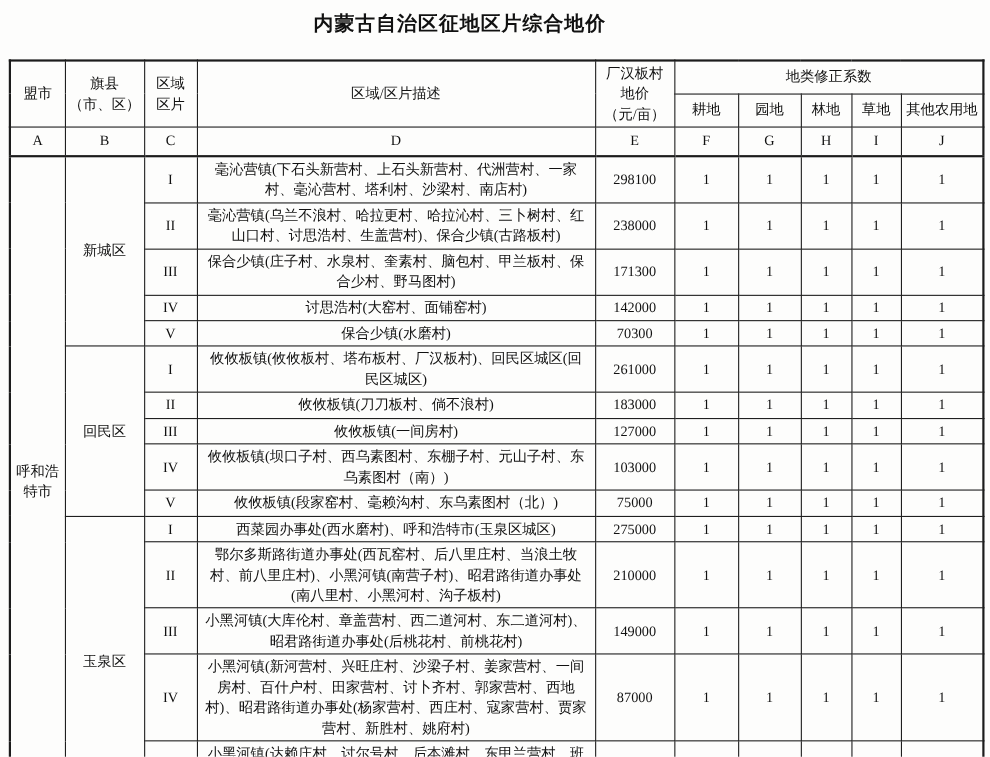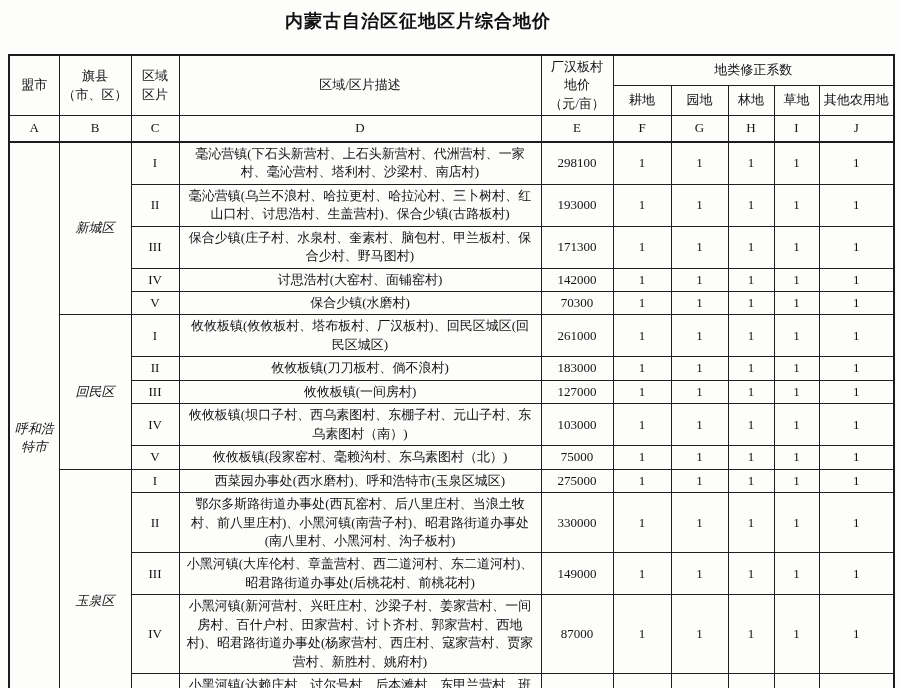--- a/index.html
+++ b/index.html
@@ -40,21 +40,21 @@
   thead th { height: 30px; }
   .pre { white-space: pre-line; }
   tr.letter-row td { border-bottom: 2px solid #1c1c1c; height: 26px; }
   td.desc-cell {
     text-align: center;
     padding: 2px 6px;
   }
   td.price-cell, td.coef-cell, td.zone-cell, tr.letter-row td {
     font-family: "Liberation Serif", "DejaVu Serif", serif;
   }
-  td.city-cell, td.county-cell { padding: 2px 4px; font-style: italic; }
+  td.city-cell, td.county-cell { padding: 2px 4px; }
 </style>
 </head>
 <body>
 
 <div class="page">
   <div class="title">内蒙古自治区征地区片综合地价</div>
 
   <table class="land-table">
     <colgroup>
       <col style="width:50px">
@@ -110,21 +110,21 @@
           <td class="price-cell">298100</td>
           <td class="coef-cell">1</td>
           <td class="coef-cell">1</td>
           <td class="coef-cell">1</td>
           <td class="coef-cell">1</td>
           <td class="coef-cell">1</td>
         </tr>
         <tr>
           <td class="zone-cell">II</td>
           <td class="desc-cell">毫沁营镇(乌兰不浪村、哈拉更村、哈拉沁村、三卜树村、红山口村、讨思浩村、生盖营村)、保合少镇(古路板村)</td>
-          <td class="price-cell">193000</td>
+          <td class="price-cell">238000</td>
           <td class="coef-cell">1</td>
           <td class="coef-cell">1</td>
           <td class="coef-cell">1</td>
           <td class="coef-cell">1</td>
           <td class="coef-cell">1</td>
         </tr>
         <tr>
           <td class="zone-cell">III</td>
           <td class="desc-cell">保合少镇(庄子村、水泉村、奎素村、脑包村、甲兰板村、保合少村、野马图村)</td>
           <td class="price-cell">171300</td>
@@ -212,21 +212,21 @@
           <td class="price-cell">275000</td>
           <td class="coef-cell">1</td>
           <td class="coef-cell">1</td>
           <td class="coef-cell">1</td>
           <td class="coef-cell">1</td>
           <td class="coef-cell">1</td>
         </tr>
         <tr>
           <td class="zone-cell">II</td>
           <td class="desc-cell">鄂尔多斯路街道办事处(西瓦窑村、后八里庄村、当浪土牧村、前八里庄村)、小黑河镇(南营子村)、昭君路街道办事处(南八里村、小黑河村、沟子板村)</td>
-          <td class="price-cell">330000</td>
+          <td class="price-cell">210000</td>
           <td class="coef-cell">1</td>
           <td class="coef-cell">1</td>
           <td class="coef-cell">1</td>
           <td class="coef-cell">1</td>
           <td class="coef-cell">1</td>
         </tr>
         <tr>
           <td class="zone-cell">III</td>
           <td class="desc-cell">小黑河镇(大库伦村、章盖营村、西二道河村、东二道河村)、昭君路街道办事处(后桃花村、前桃花村)</td>
           <td class="price-cell">149000</td>

